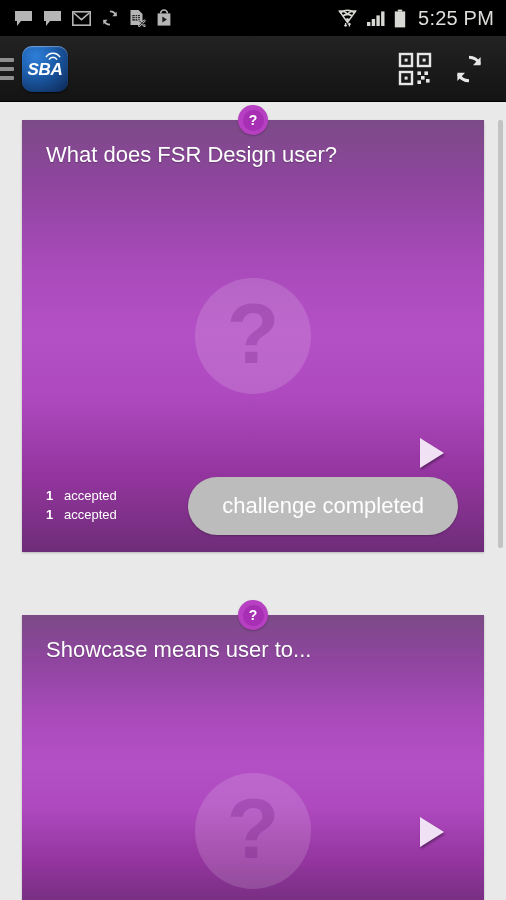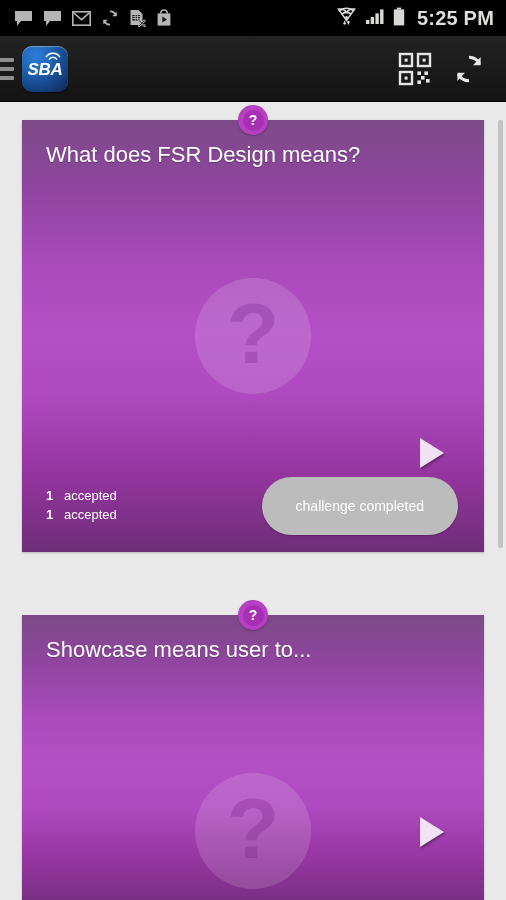--- a/index.html
+++ b/index.html
@@ -33,23 +33,22 @@
     box-sizing: border-box;
   }
   .status-left {
     display: flex;
     align-items: center;
     gap: 10px;
     flex: 1;
   }
   .status-right {
     display: flex;
-    align-items: flex-start;
+    align-items: center;
     gap: 8px;
-    font-weight: bold;
   }
   .sicon { display: block; }
   .clock {
     color: #dededa;
     font-size: 20px;
     letter-spacing: 0.2px;
     margin-left: 4px;
     font-family: "Liberation Sans", sans-serif;
   }
 
@@ -252,21 +251,21 @@
   .cta {
     position: absolute;
     right: 26px;
     bottom: 17px;
     height: 58px;
     padding: 0 34px;
     border: none;
     border-radius: 29px;
     background: #bcbcbc;
     color: #ffffff;
-    font-size: 14px;
+    font-size: 22px;
     font-family: "Liberation Sans", sans-serif;
     display: flex;
     align-items: center;
     justify-content: center;
     box-shadow: 0 1px 2px rgba(0,0,0,0.25);
     cursor: pointer;
   }
 
   .scrollbar-track {
     position: absolute;
@@ -402,21 +401,21 @@
     </div>
   </div>
 
   <div class="scroller">
 
     <div class="card card-1">
       <div class="badge">
         <div class="badge-inner">?</div>
       </div>
 
-      <div class="card-title">What does FSR Design means?</div>
+      <div class="card-title">What does FSR Design user?</div>
 
       <div class="watermark">
         <span class="qm">?</span>
       </div>
 
       <div class="play"></div>
 
       <div class="stats">
         <div class="row">
           <span class="num">1</span>

